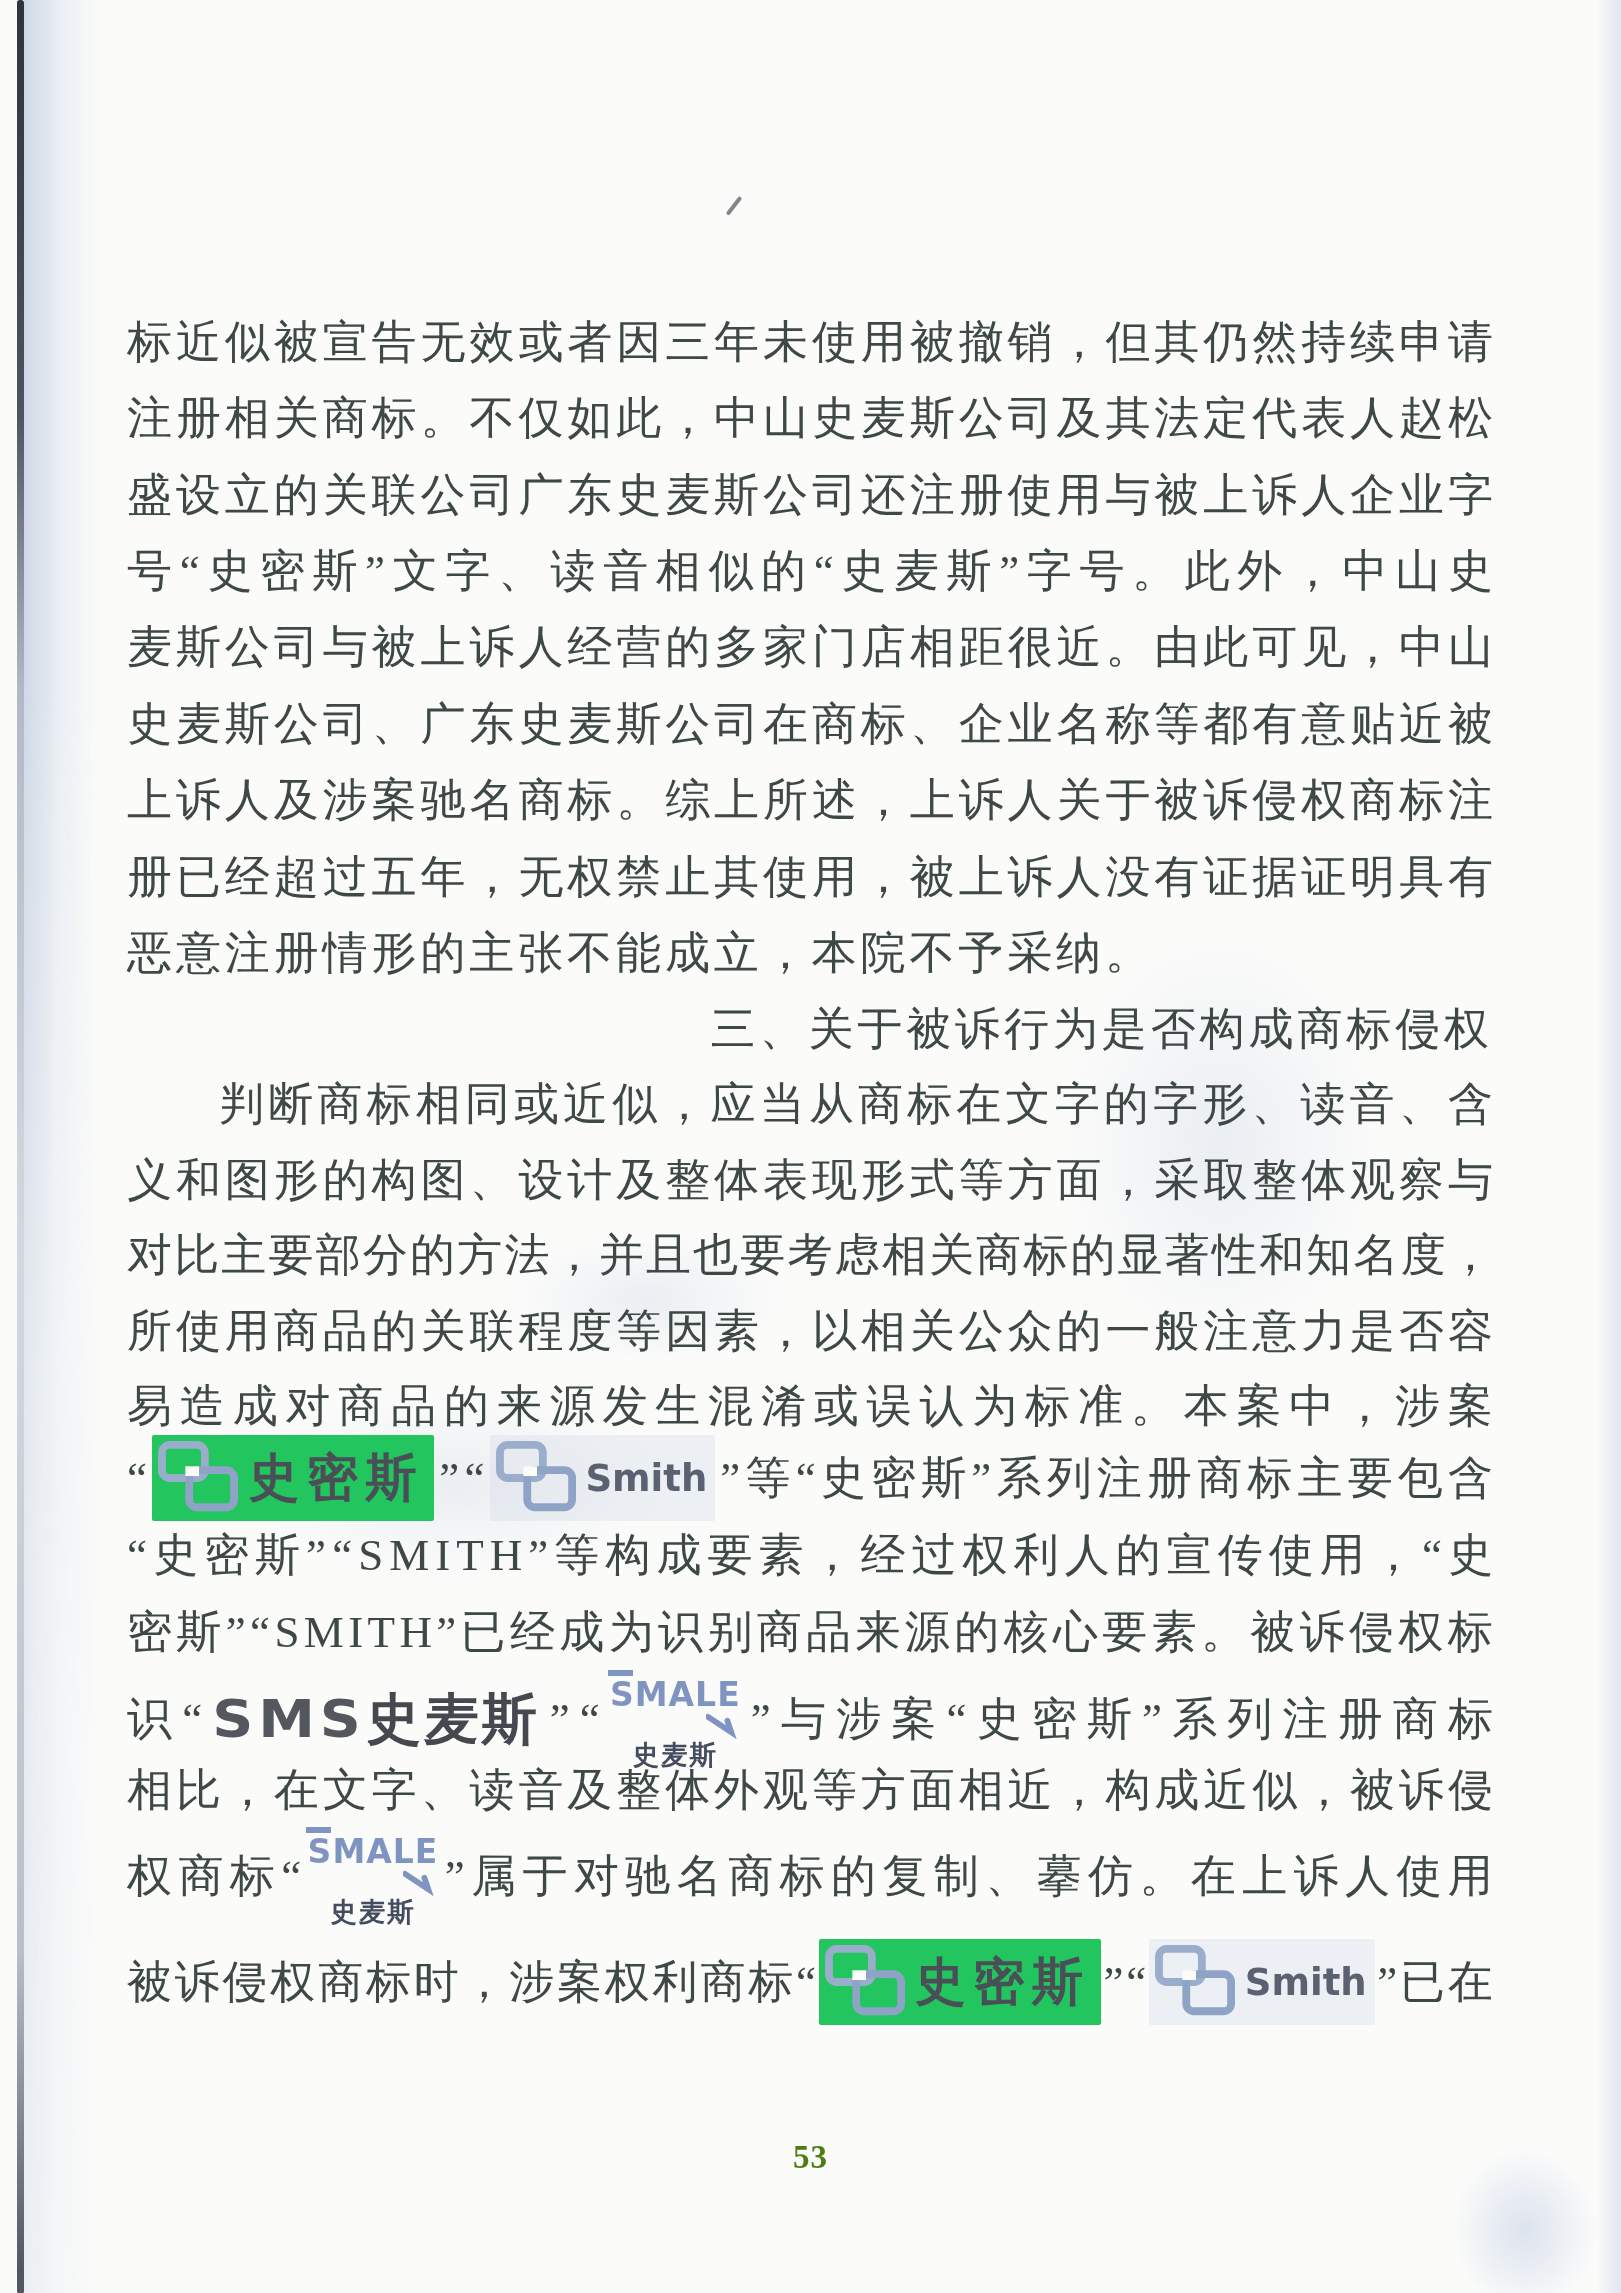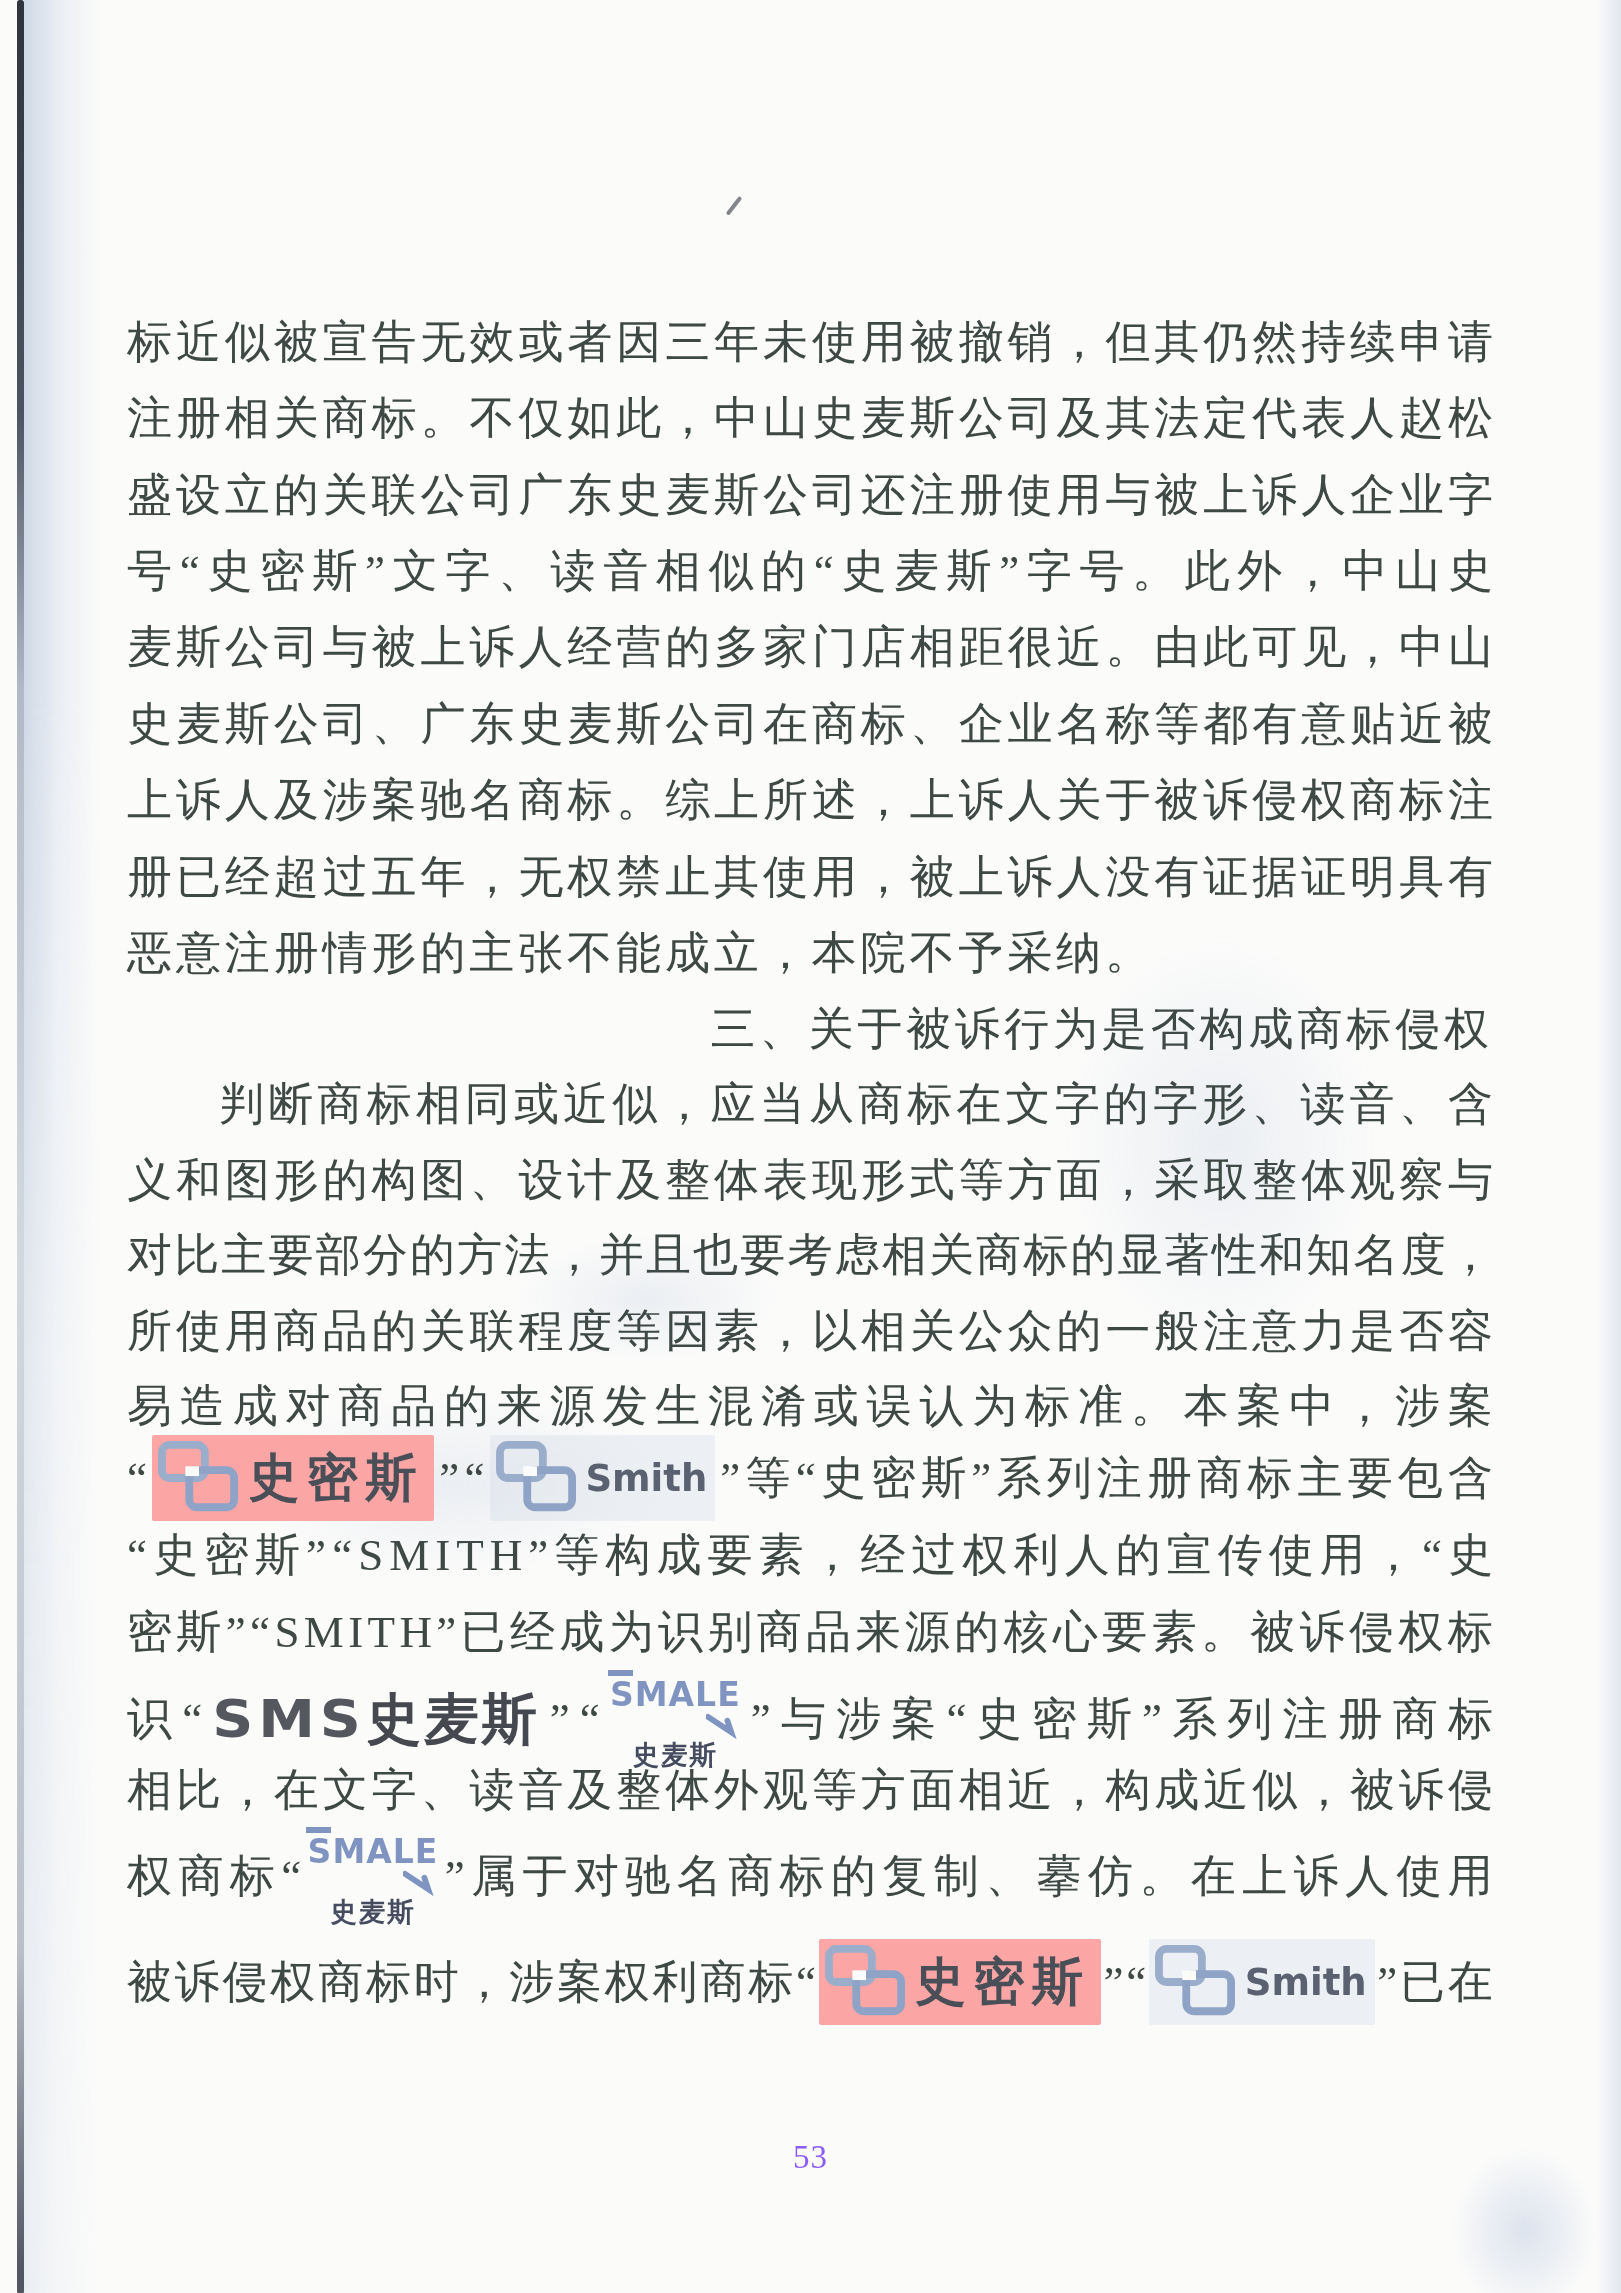--- a/index.html
+++ b/index.html
@@ -47,41 +47,41 @@
     position:absolute;left:127px;width:1366px;height:63px;
     font-size:45px;line-height:61px;color:#3e4844;
     letter-spacing:3.9px;white-space:nowrap;
   }
   .line.justify{display:flex;justify-content:space-between;letter-spacing:0;}
   .line.indent{padding-left:92px;width:1274px;text-align:right;}
   .line.logo-line{height:110px;align-items:center;}
   .ch{display:inline-block;}
   
   .tm{display:inline-flex;align-items:center;vertical-align:middle;}
-  .tm-shimisi{background:#fca5a5;padding:3.9px 9.8px 3.9px 3.9px;border-radius:2px;}
+  .tm-shimisi{background:#22c55e;padding:3.9px 9.8px 3.9px 3.9px;border-radius:2px;}
   .tm-shimisi .cn{font-size:51px;font-weight:bold;color:#4a4f57;letter-spacing:7.8px;line-height:1;
     font-family:"Liberation Serif",serif;}
   .tm-smith{background:rgba(216,222,233,.40);padding:3.9px 7.8px 3.9px 3.9px;border-radius:2px;}
   .tm-smith .latin{font-family:"DejaVu Sans","Liberation Sans",sans-serif;font-weight:800;
     font-size:37px;color:#5a6170;line-height:1;letter-spacing:0;}
   .link-icon{margin-right:5.9px;flex:none;}
   .tm-sms .latin{font-family:"DejaVu Sans","Liberation Sans",sans-serif;font-weight:800;
     font-size:57px;color:#54575d;letter-spacing:4.9px;line-height:1;transform:scaleY(.92);}
   .tm-sms .cn{font-size:55px;font-weight:bold;color:#45484e;letter-spacing:2.9px;line-height:1;
     font-family:"Liberation Serif",serif;}
   .tm-smales{display:inline-flex;flex-direction:column;align-items:center;line-height:1;position:relative;padding-top:7.8px;}
   .tm-smales .bar{position:absolute;left:-2px;top:0;width:25.5px;height:5.9px;background:#8094c2;}
   .tm-smales .row1{display:flex;align-items:flex-end;flex-direction:column;}
   .tm-smales .latin{font-family:"DejaVu Sans","Liberation Sans",sans-serif;font-weight:800;
     font-size:33px;color:#8094c2;letter-spacing:1px;}
   .tm-smales .cn{font-size:26.5px;font-weight:bold;color:#454c60;letter-spacing:2px;margin-top:2px;
     font-family:"Liberation Serif",serif;}
   .page-number{
     position:absolute;left:0;right:0;top:2139px;text-align:center;
-    font-size:33px;color:#8b5cf6;letter-spacing:1px;
+    font-size:33px;color:#4d7c0f;letter-spacing:1px;font-weight:bold;
   }
 </style>
 </head>
 <body>
 
 <div class="page">
   <div class="scan-line-left"></div>
   <div class="scan-band-left"></div>
   <div class="scan-band-right"></div>
   <div class="pencil-mark"></div>

